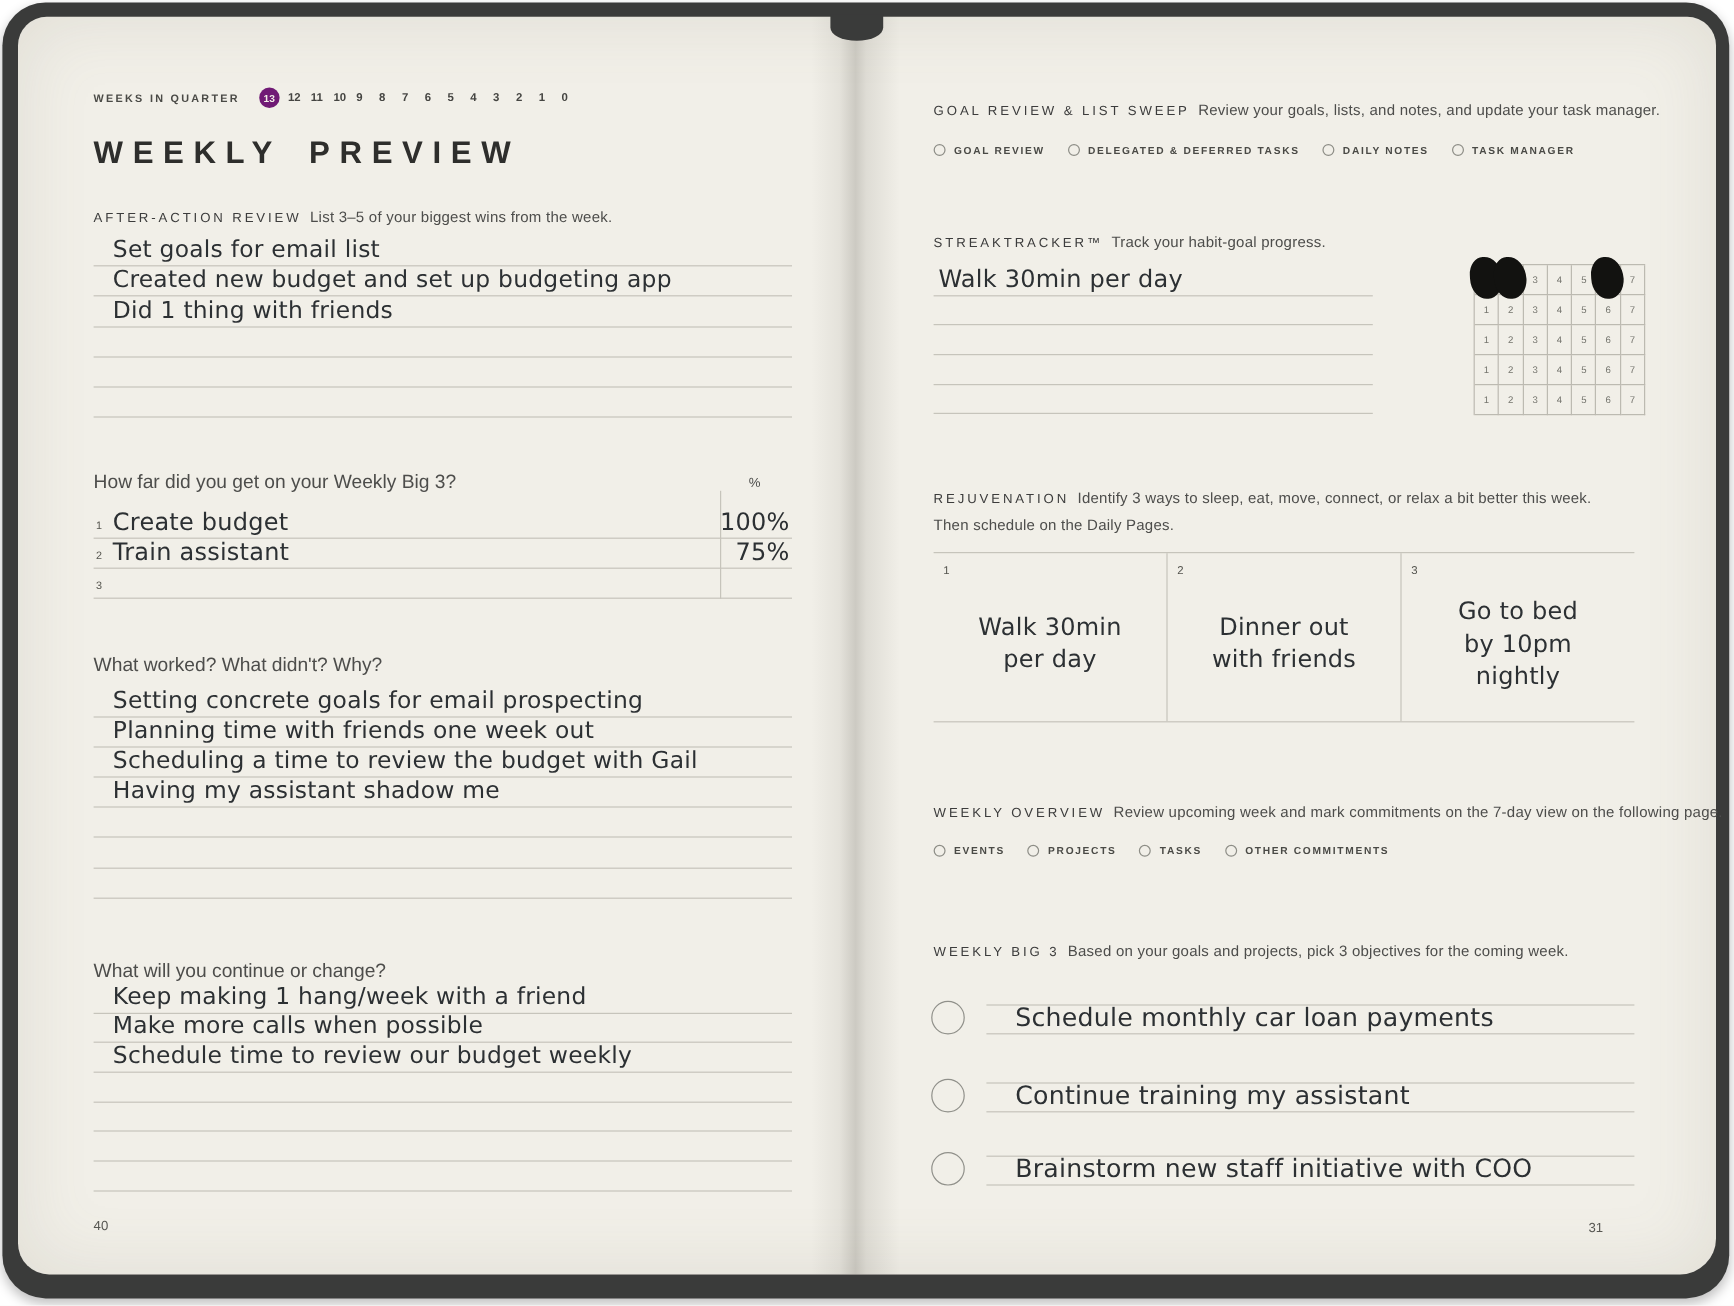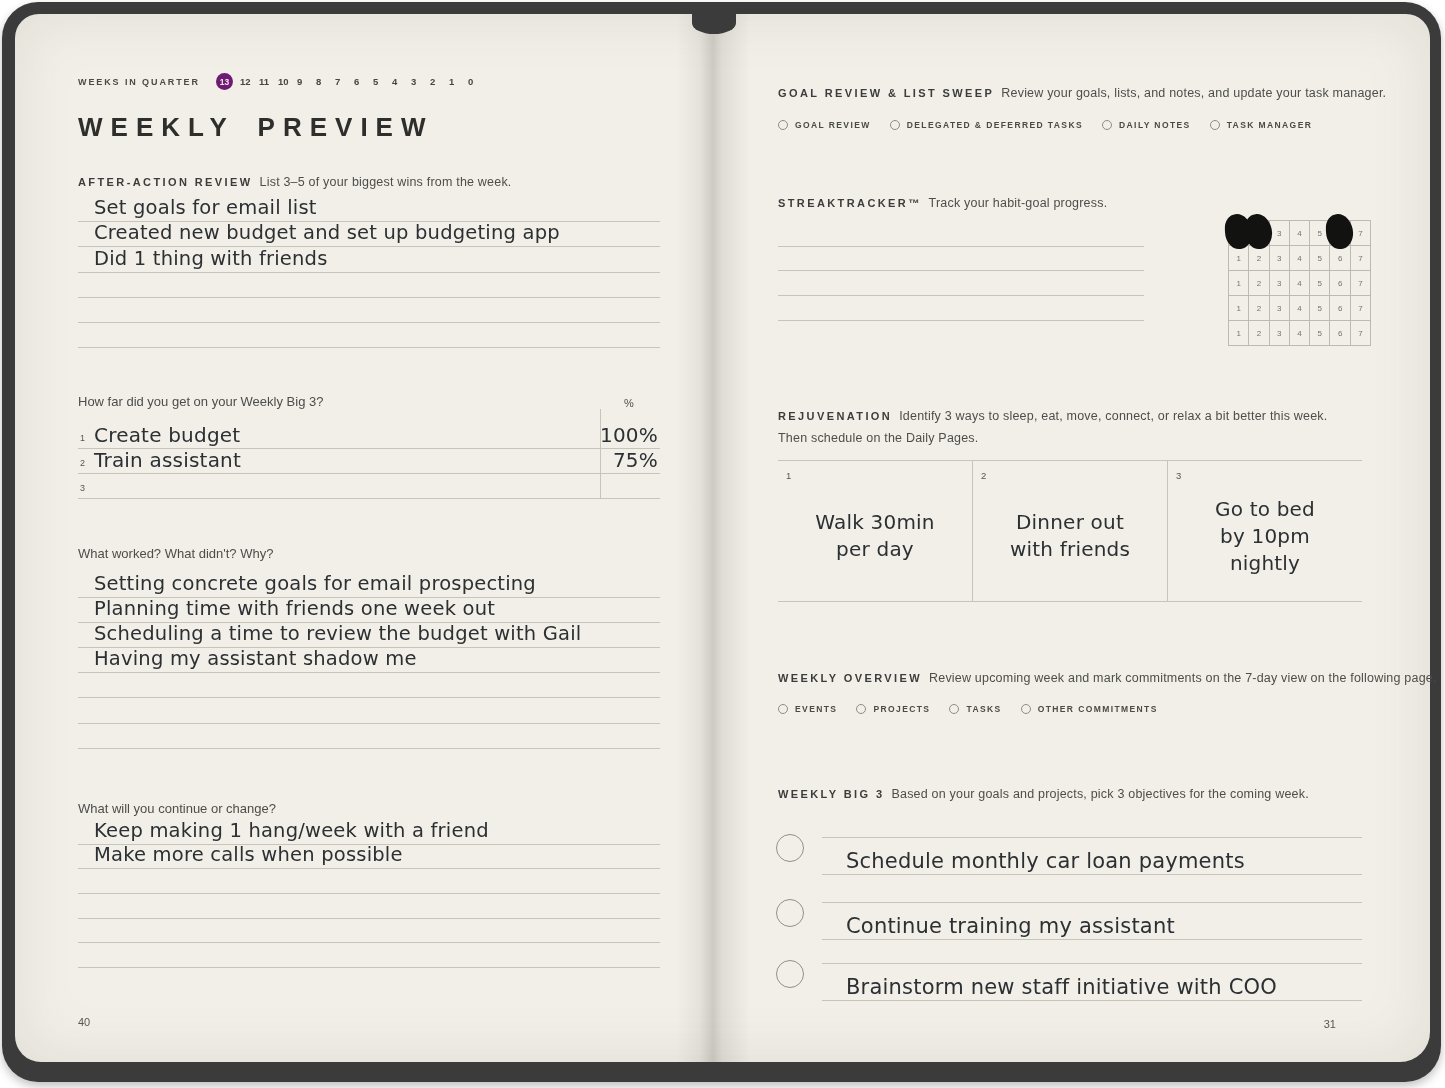--- a/index.html
+++ b/index.html
@@ -25,24 +25,24 @@
   
   .weeks-strip{display:flex; align-items:center;}
   .wk-label{font-size:9px; letter-spacing:1.9px; font-weight:700; color:#4a4a46; margin-right:16px;}
   .wk-badge{width:17px; height:17px; border-radius:50%; background:#701a75; color:#f1efe8; font-size:8.5px; font-weight:700; display:flex; align-items:center; justify-content:center; margin-right:7px;}
   .wk-nums{display:flex; gap:6px;}
   .wk-num{min-width:13px; text-align:left; font-size:9.5px; font-weight:700; color:#454542;}
 
   .page-title{font-size:26px; font-weight:700; letter-spacing:8px; word-spacing:8px; color:#2e2e2c;}
 
   .head-line{white-space:nowrap;}
-  .sec-head{font-size:11px; font-weight:700; letter-spacing:2.4px; color:var(--print);}
+  .sec-head{font-size:11px; font-weight:400; letter-spacing:2.4px; color:var(--print);}
   .sec-sub{font-size:12.5px; color:var(--gray); margin-left:7px; letter-spacing:.2px;}
   .sec-sub2{font-size:12.5px; color:var(--gray); letter-spacing:.2px;}
-  .q{font-size:13px; color:var(--gray);}
+  .q{font-size:16px; color:var(--gray);}
 
   .hw{font-family:"DejaVu Sans", sans-serif; color:var(--ink); letter-spacing:.2px;}
 
   .lines-group{}
   .line-cell{position:relative; border-bottom:1px solid var(--rule);}
   .hw-line{position:absolute; left:16px; bottom:2px; font-size:19.5px; white-space:nowrap;}
   .streak .hw-line{left:4px; font-size:20px;}
 
   
   .wb3-table{width:582px;}
@@ -68,21 +68,21 @@
   .rejuv-table{display:flex; border-top:1px solid var(--rule); border-bottom:1px solid var(--rule);}
   .rejuv-cell{flex:1; position:relative;}
   .rc-border{border-left:1px solid var(--rule);}
   .rejuv-num{position:absolute; left:8px; top:9px; font-size:9.5px; color:#55554f;}
   .rejuv-text{height:100%; display:flex; flex-direction:column; align-items:center; justify-content:center; padding-top:10px;}
   .rejuv-line{font-size:20px; line-height:27px; text-align:center; white-space:nowrap;}
 
   
   .big3-wrap{}
   .big3-circle{position:absolute; left:0; width:28px; height:28px; border:1.5px solid #90908a; border-radius:50%;}
-  .big3-band{position:absolute; left:46px; right:0; height:38px; border-top:1px solid var(--rule); border-bottom:1px solid var(--rule);}
+  .big3-band{position:absolute; left:46px; right:0; height:25px; border-top:1px solid var(--rule); border-bottom:1px solid var(--rule);}
   .big3-text{position:absolute; left:24px; bottom:1px; font-size:21px; white-space:nowrap;}
 
   .page-num{font-size:11px; color:#575752;}
 </style>
 </head>
 <body>
 
 <div id="canvas">
   <div class="cover"></div>
   <div class="pages"></div>
@@ -170,20 +170,23 @@
     </div>
 
   <div class="z q" style="left:78px; top:801px;">What will you continue or change?</div>
   <div class="z lines-group" style="left:78px; top:820px; width:582px;">
       <div class="line-cell" style="height: 24.7px;">
         <span class="hw hw-line">Keep making 1 hang/week with a friend</span>
       </div>
       <div class="line-cell" style="height: 24.7px;">
         <span class="hw hw-line">Make more calls when possible</span>
       </div>
+      <div class="line-cell" style="height: 24.7px;">
+        <span class="hw hw-line">Schedule time to review our budget weekly</span>
+      </div>
       <div class="line-cell" style="height: 24.7px;"></div>
       <div class="line-cell" style="height: 24.7px;"></div>
       <div class="line-cell" style="height: 24.7px;"></div>
       <div class="line-cell" style="height: 24.7px;"></div>
     </div>
 
   <div class="z page-num" style="left:78px; top:1016px;">40</div>
 
   <div class="z head-line" style="left:778px; top:83px;">
     <span class="sec-head">GOAL REVIEW &amp; LIST SWEEP</span><span class="sec-sub">Review your goals, lists, and notes, and update your task manager.</span>
@@ -204,20 +207,23 @@
       <div class="cb-item">
         <span class="cb-circle"></span>
         <span class="cb-label">TASK MANAGER</span>
       </div>
     </div>
 
   <div class="z head-line" style="left:778px; top:193px;">
     <span class="sec-head">STREAKTRACKER™</span><span class="sec-sub">Track your habit-goal progress.</span>
   </div>
   <div class="z lines-group streak" style="left:778px; top:222px; width:366px;">
+      <div class="line-cell" style="height: 24.7px;">
+        <span class="hw hw-line">Walk 30min per day</span>
+      </div>
       <div class="line-cell" style="height: 24.7px;"></div>
       <div class="line-cell" style="height: 24.7px;"></div>
       <div class="line-cell" style="height: 24.7px;"></div>
       <div class="line-cell" style="height: 24.7px;"></div>
     </div>
   <div class="z streak-grid" style="left:1228px; top:220px;">
       <div class="grid-cell">
         <span>1</span>
         <div class="scribble"></div>
       </div>

